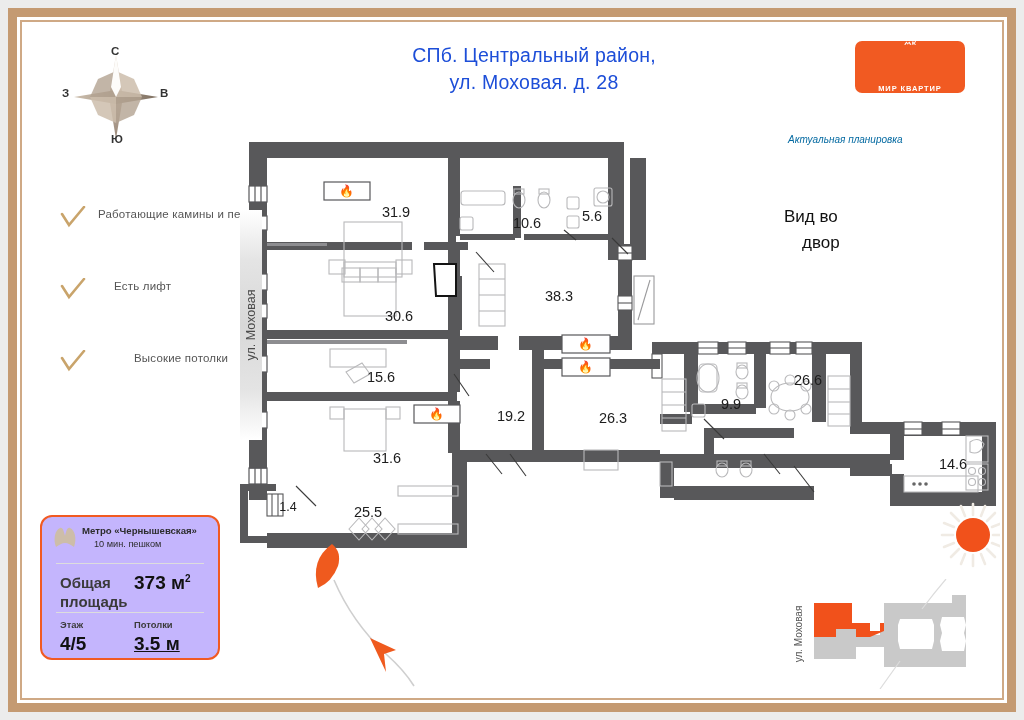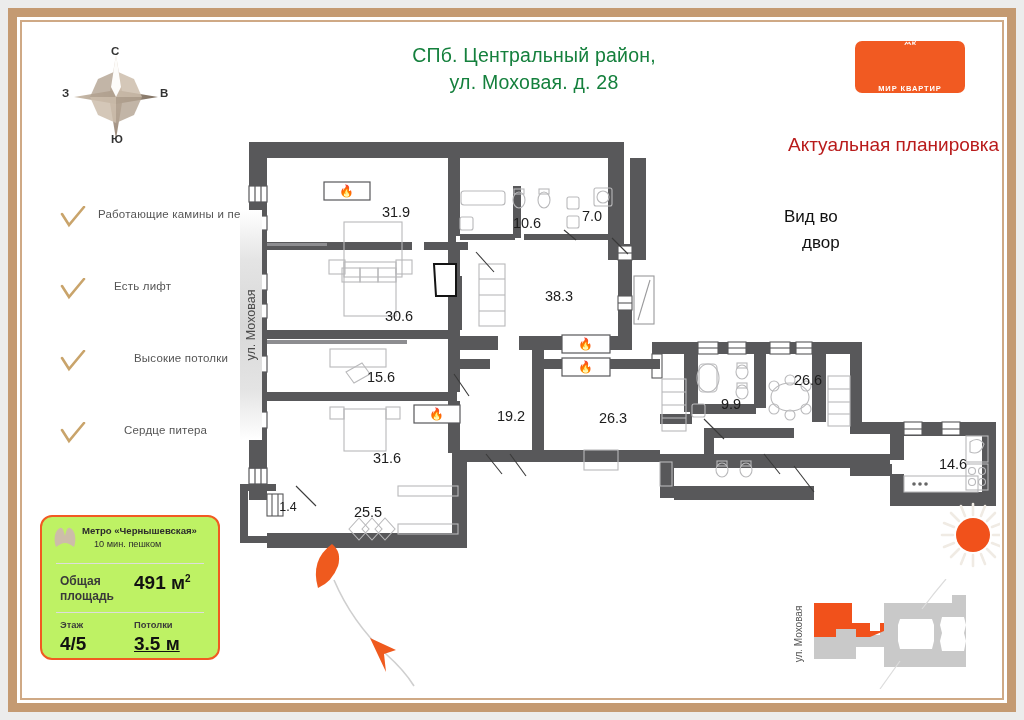--- a/index.html
+++ b/index.html
@@ -21,21 +21,21 @@
     border: 2px solid #cfa985; background: #ffffff;
   }
   .canvas {
     position: absolute; left: 24px; top: 24px; right: 24px; bottom: 24px;
     background: #ffffff; overflow: hidden;
   }
 
   
   .title {
     position: absolute; left: 300px; top: 18px; width: 420px;
-    text-align: center; font-size: 19.5px; color: #15803d;
+    text-align: center; font-size: 19.5px; color: #1d4ed8;
     line-height: 1.38; letter-spacing: .2px;
   }
 
   
   .logo {
     position: absolute; left: 831px; top: 17px; width: 110px; height: 52px;
     background: #f15a22; border-radius: 7px;
     display: flex; flex-direction: column; align-items: center; justify-content: flex-start; gap: 36px;
   }
   .logo-mark { width: 72px; height: 22px; display:block; }
@@ -67,36 +67,36 @@
     position: absolute; left: 216px; top: 186px; width: 22px; height: 230px;
     background: linear-gradient(to bottom,#ffffff 0%, #e4e4e4 22%, #d8d8d8 50%, #e4e4e4 78%, #ffffff 100%);
   }
   .street-v span {
     position: absolute; left: 50%; top: 50%;
     transform: translate(-50%,-50%) rotate(-90deg);
     white-space: nowrap; font-size: 12.5px; color: #4a4a4a;
   }
 
   
-  .txt-actual { position: absolute; left: 764px; top: 110px; font-size: 19px; color:#b91c1c; }
+  .txt-actual { position: absolute; left: 764px; top: 110px; font-size: 10px; color:#0369a1;font-style:italic; }
   .txt-view { position: absolute; left: 760px; top: 180px; font-size: 17px; color:#111; line-height: 1.5; width: 120px; }
   .txt-view .l2 { padding-left: 18px; display:block; }
 
   
   .info-card {
     position: absolute; left: 16px; top: 491px; width: 180px; height: 145px;
-    border: 2.2px solid #f15a22; border-radius: 12px; background:#bef264;
+    border: 2.2px solid #f15a22; border-radius: 12px; background:#c4b5fd;
   }
   .ic-metro { position: relative; height: 46px; }
   .ic-metro .mlogo { position:absolute; left: 10px; top: 8px; width: 26px; height: 26px; }
   .ic-metro .m1 { position:absolute; left: 40px; top: 8px; font-size: 9.6px; color:#2c2c2c; font-weight: 600;}
   .ic-metro .m2 { position:absolute; left: 52px; top: 22px; font-size: 9.2px; color:#2c2c2c; }
   .ic-sep { height:1px; background:#ddd; margin: 0 14px; }
   .ic-row1 { position: relative; height: 48px; }
-  .ic-row1 .lbl { position:absolute; left: 18px; top: 10px; font-size: 12px; color:#3a3a3a; font-weight:600; line-height:1.25; width:60px;}
+  .ic-row1 .lbl { position:absolute; left: 18px; top: 10px; font-size: 15px; color:#3a3a3a; font-weight:600; line-height:1.25; width:60px;}
   .ic-row1 .val { position:absolute; left: 92px; top: 8px; font-size: 19px; font-weight: bold; color:#111; }
   .ic-row1 .val sup { font-size: 10px; vertical-align: super; }
   .ic-row2 { position: relative; height: 47px; }
   .ic-row2 .l1 { position:absolute; left: 18px; top: 6px; font-size:9.4px; color:#3a3a3a; font-weight:600;}
   .ic-row2 .l2 { position:absolute; left: 92px; top: 6px; font-size:9.4px; color:#3a3a3a; font-weight:600;}
   .ic-row2 .v1 { position:absolute; left: 18px; top: 20px; font-size:19px; font-weight:bold; color:#111;}
   .ic-row2 .v2 { position:absolute; left: 92px; top: 20px; font-size:19px; font-weight:bold; color:#111;text-decoration:underline;}
 
   
   .plan { position: absolute; left: 0; top: 0; width: 976px; height: 672px; }
@@ -394,21 +394,21 @@
     </div>
 
     <div>
       <div class="area" style="left:372px;top:188px">31.9</div>
       <div class="area" style="left:375px;top:292px">30.6</div>
       <div class="area" style="left:357px;top:353px">15.6</div>
       <div class="area" style="left:363px;top:434px">31.6</div>
       <div class="area" style="left:344px;top:488px">25.5</div>
       <div class="area sm" style="left:264px;top:483px">1.4</div>
       <div class="area" style="left:503px;top:199px">10.6</div>
-      <div class="area" style="left:568px;top:192px">7.0</div>
+      <div class="area" style="left:568px;top:192px">5.6</div>
       <div class="area" style="left:535px;top:272px">38.3</div>
       <div class="area" style="left:487px;top:392px">19.2</div>
       <div class="area" style="left:589px;top:394px">26.3</div>
       <div class="area" style="left:707px;top:380px">9.9</div>
       <div class="area" style="left:784px;top:356px">26.6</div>
       <div class="area" style="left:929px;top:440px">14.6</div>
     </div>
 
     <div>
       <svg style="position:absolute;left:0;top:0;width:976px;height:672px;pointer-events:none">
@@ -487,26 +487,20 @@
             <path d="M2 8 L9 19 L24 1" stroke="#c9a46b" stroke-width="2.6" fill="none" stroke-linecap="round"></path>
           </svg>
         <span class="flabel">Есть лифт</span>
       </div>
       <div class="feature">
         <svg class="check" viewBox="0 0 26 24">
             <path d="M2 8 L9 19 L24 1" stroke="#c9a46b" stroke-width="2.6" fill="none" stroke-linecap="round"></path>
           </svg>
         <span class="flabel">Высокие потолки</span>
       </div>
-      <div class="feature">
-        <svg class="check" viewBox="0 0 26 24">
-            <path d="M2 8 L9 19 L24 1" stroke="#c9a46b" stroke-width="2.6" fill="none" stroke-linecap="round"></path>
-          </svg>
-        <span class="flabel">Сердце питера</span>
-      </div>
     </div>
 
     <div class="street-v">
       <span>ул. Моховая</span>
     </div>
 
     <div class="txt-actual">Актуальная планировка</div>
     <div class="txt-view">
       <span>Вид во</span>
       <span class="l2">двор</span>
@@ -562,21 +556,21 @@
       <div class="ic-metro">
         <svg class="mlogo" viewBox="0 0 26 26">
           <path d="M4 22 C1 14 3 5 8 3 C11 2 12 7 13 11 C14 7 15 2 18 3 C23 5 25 14 22 22 C19 20 16 18 13 18 C10 18 7 20 4 22 Z" fill="#cdbda9"></path>
         </svg>
         <span class="m1">Метро «Чернышевская»</span>
         <span class="m2">10 мин. пешком</span>
       </div>
       <div class="ic-sep"></div>
       <div class="ic-row1">
         <span class="lbl">Общая площадь</span>
-        <span class="val"><span>491 м</span><sup>2</sup></span>
+        <span class="val"><span>373 м</span><sup>2</sup></span>
       </div>
       <div class="ic-sep"></div>
       <div class="ic-row2">
         <span class="l1">Этаж</span>
         <span class="l2">Потолки</span>
         <span class="v1">4/5</span>
         <span class="v2">3.5 м</span>
       </div>
     </div>
 

